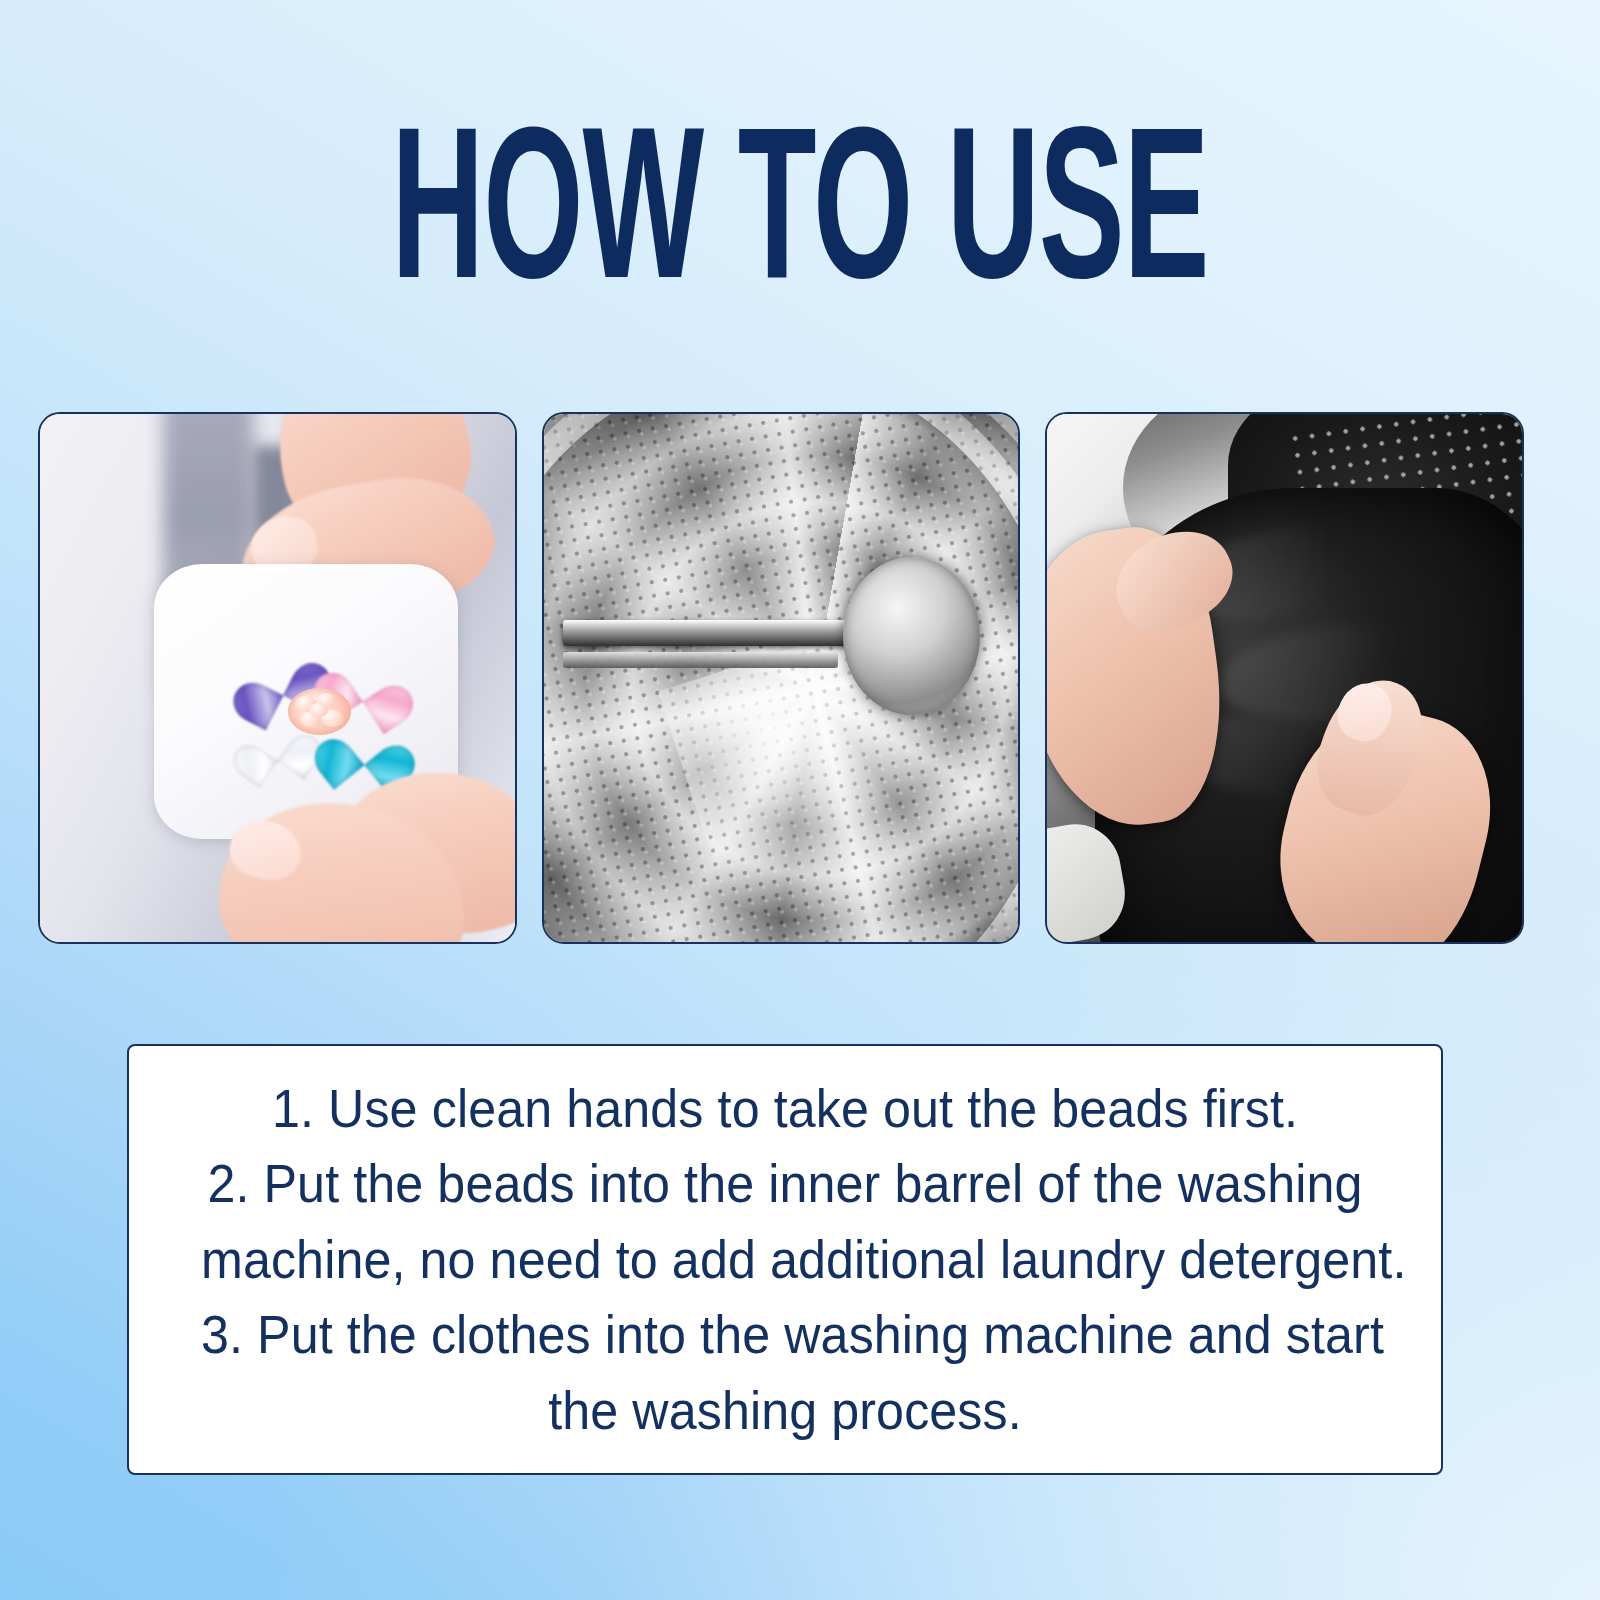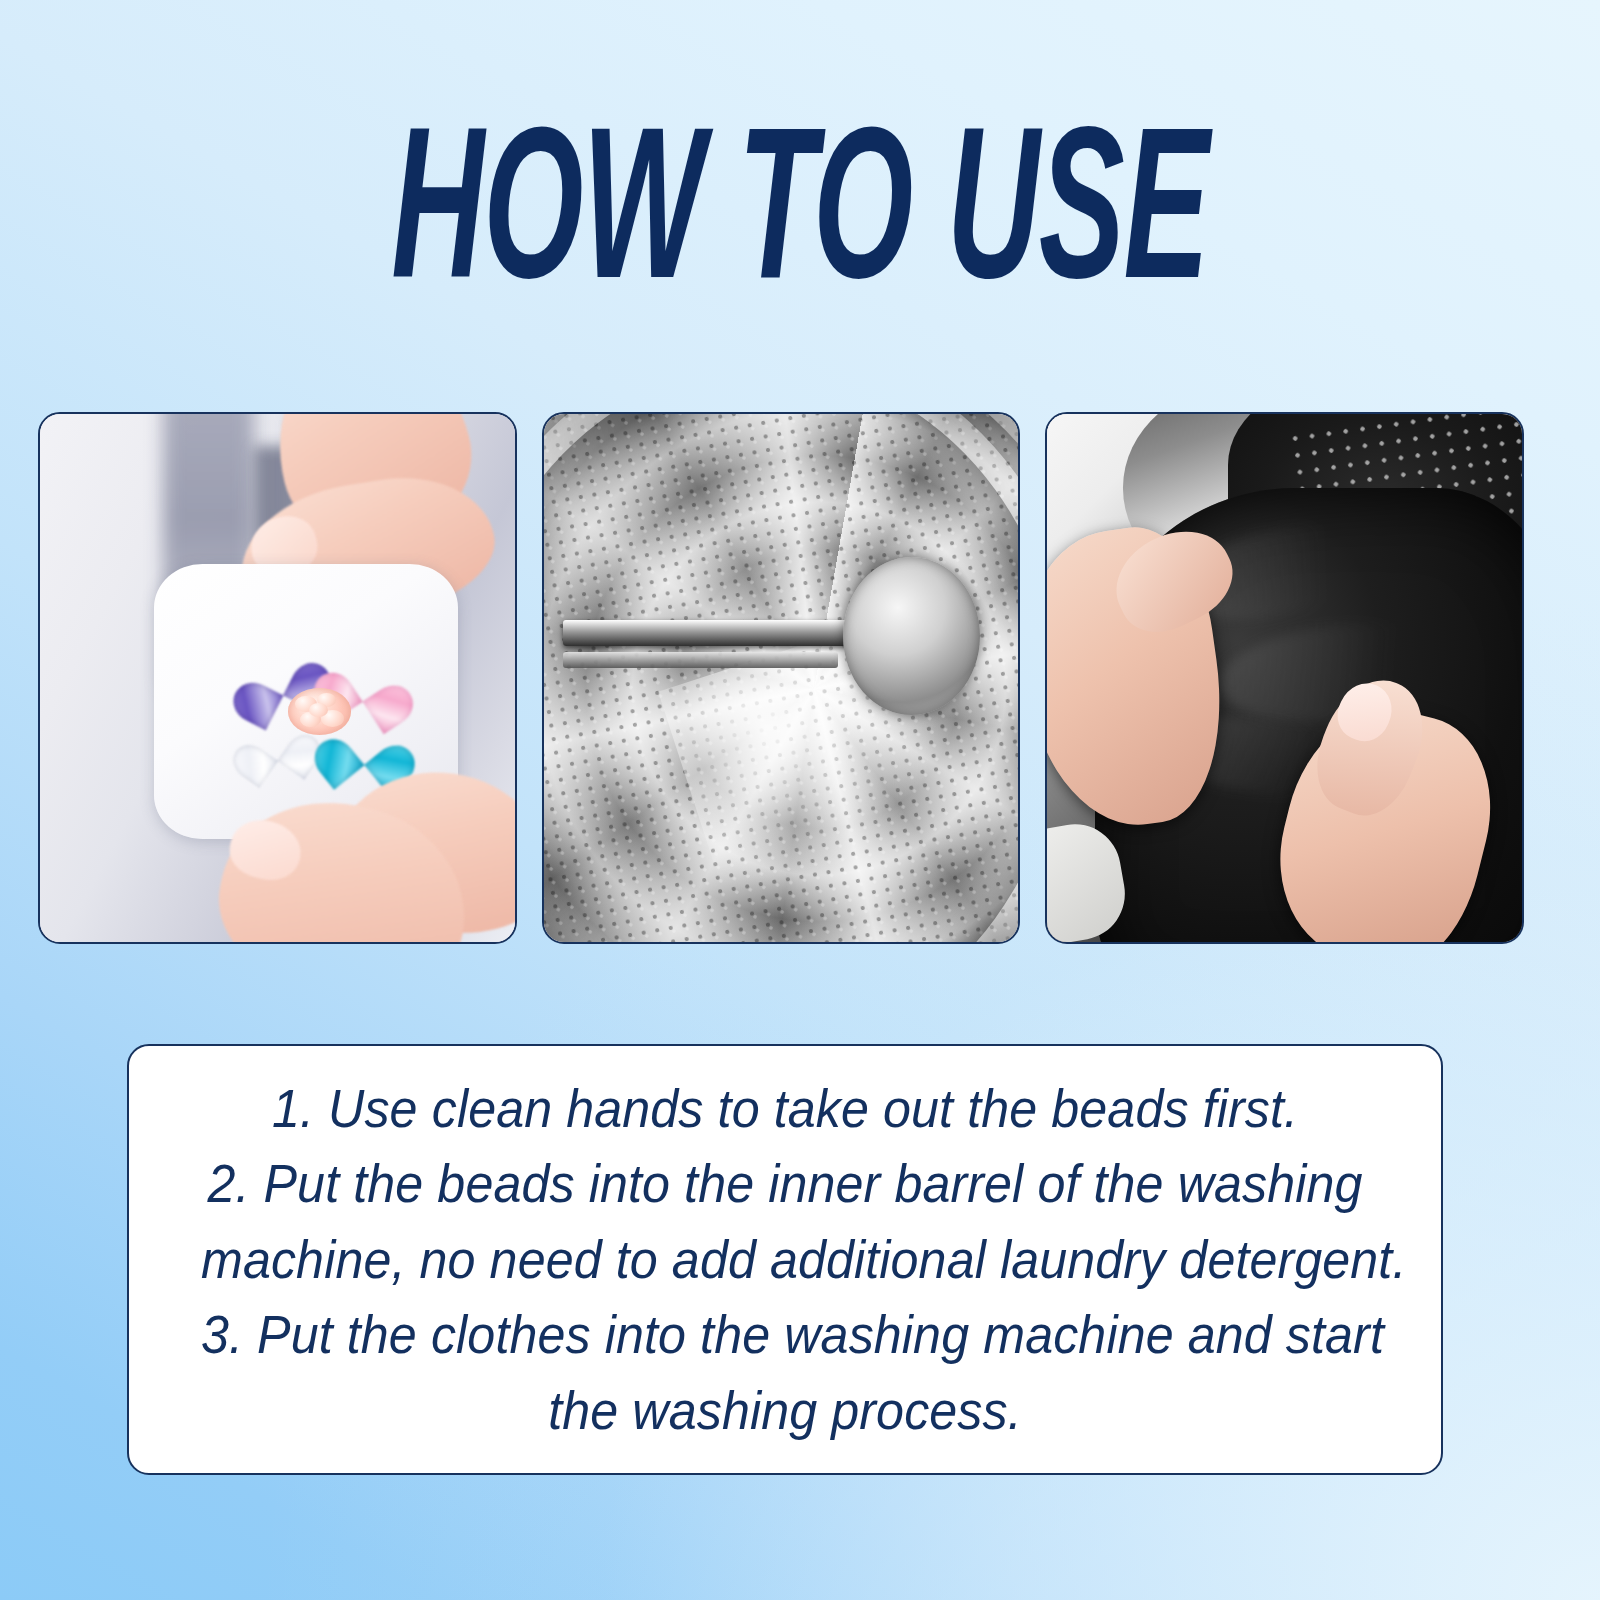--- a/index.html
+++ b/index.html
@@ -22,21 +22,20 @@
     background:
       linear-gradient(210deg,
         #e6f5fd 0%,
         #e0f2fd 18%,
         #d6ecfb 38%,
         #c2e3fa 58%,
         #a9d6f8 76%,
         #93cdf7 90%,
         #8ccbf7 100%);
     overflow: hidden;
-    font-style: italic;
   }
   #page::after {
     
     content: "";
     position: absolute;
     inset: 0;
     background: radial-gradient(120% 90% at 100% 100%,
                  rgba(231,245,253,0.95) 0%,
                  rgba(225,242,253,0.55) 30%,
                  rgba(210,235,251,0.12) 52%,
@@ -378,21 +377,21 @@
 
   
   #instructions-card {
     position: absolute;
     left: 127px;
     top: 1044px;
     width: 1316px;
     height: 431px;
     background: #ffffff;
     border: 2px solid #17325d;
-    border-radius: 22px;
+    border-radius: 8px;
     box-sizing: border-box;
     display: flex;
     align-items: center;
     justify-content: center;
     z-index: 3;
   }
   #instructions-list {
     width: 100%;
     text-align: center;
     color: #13305f;

